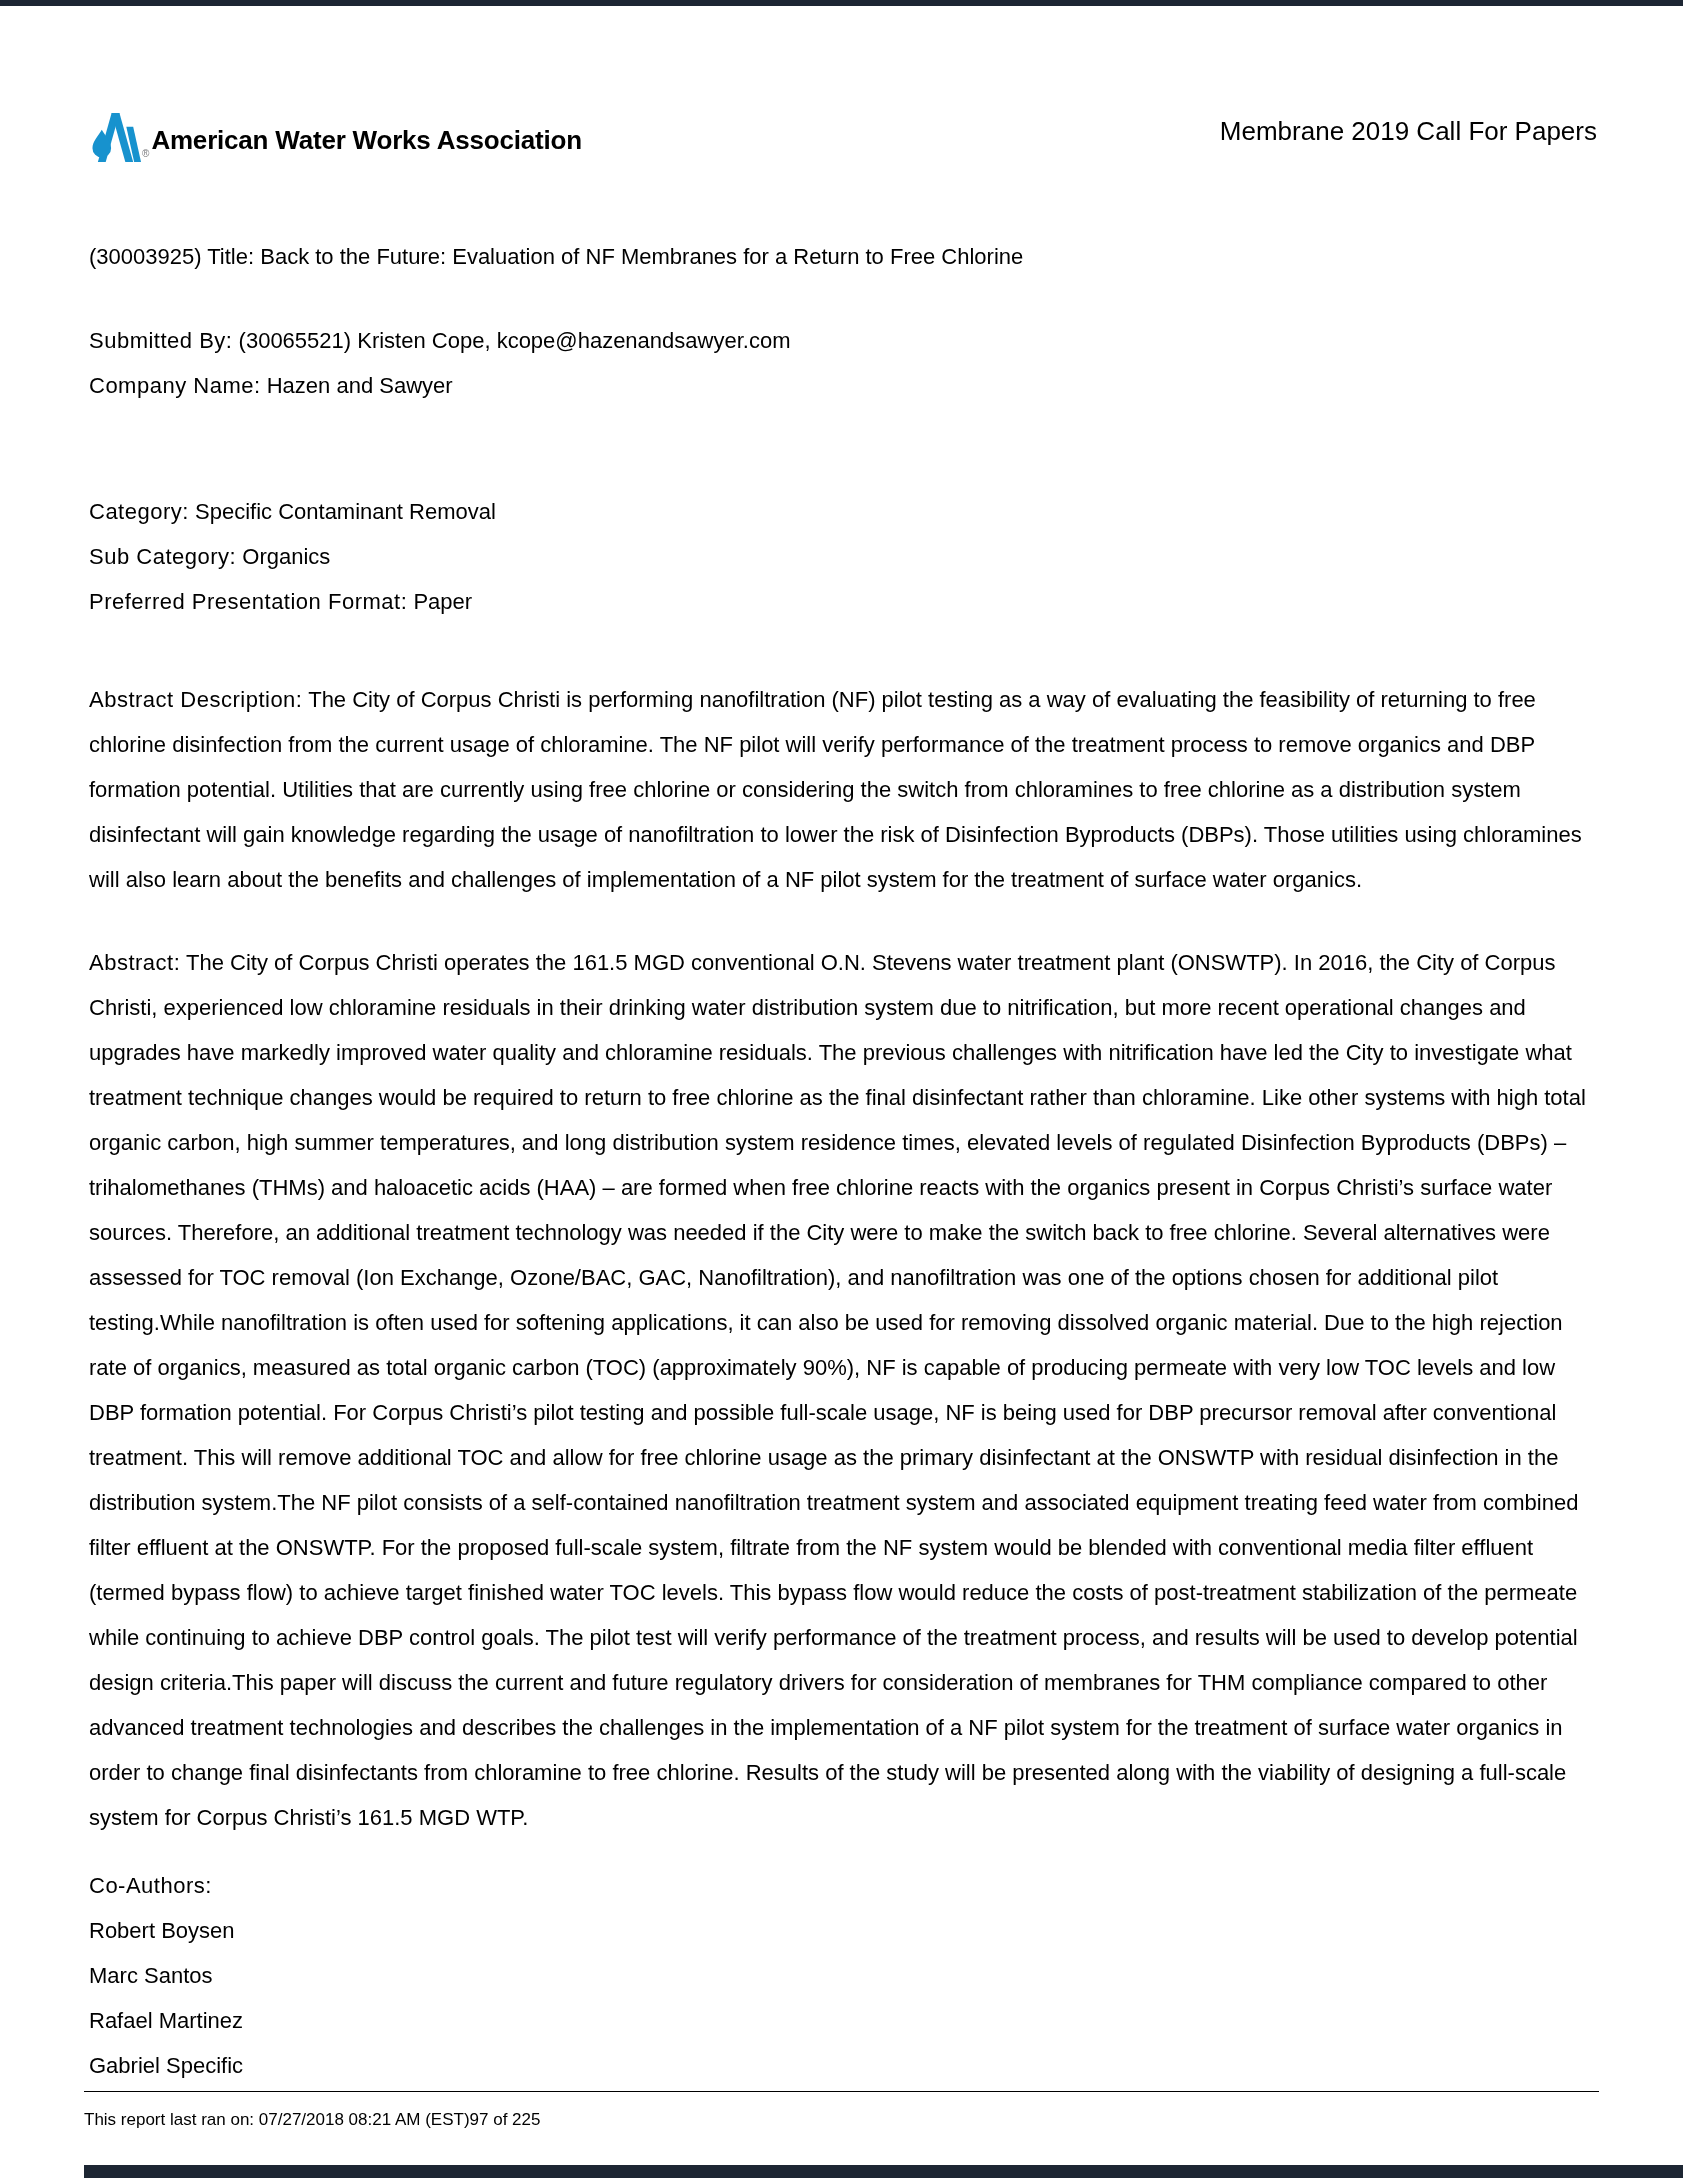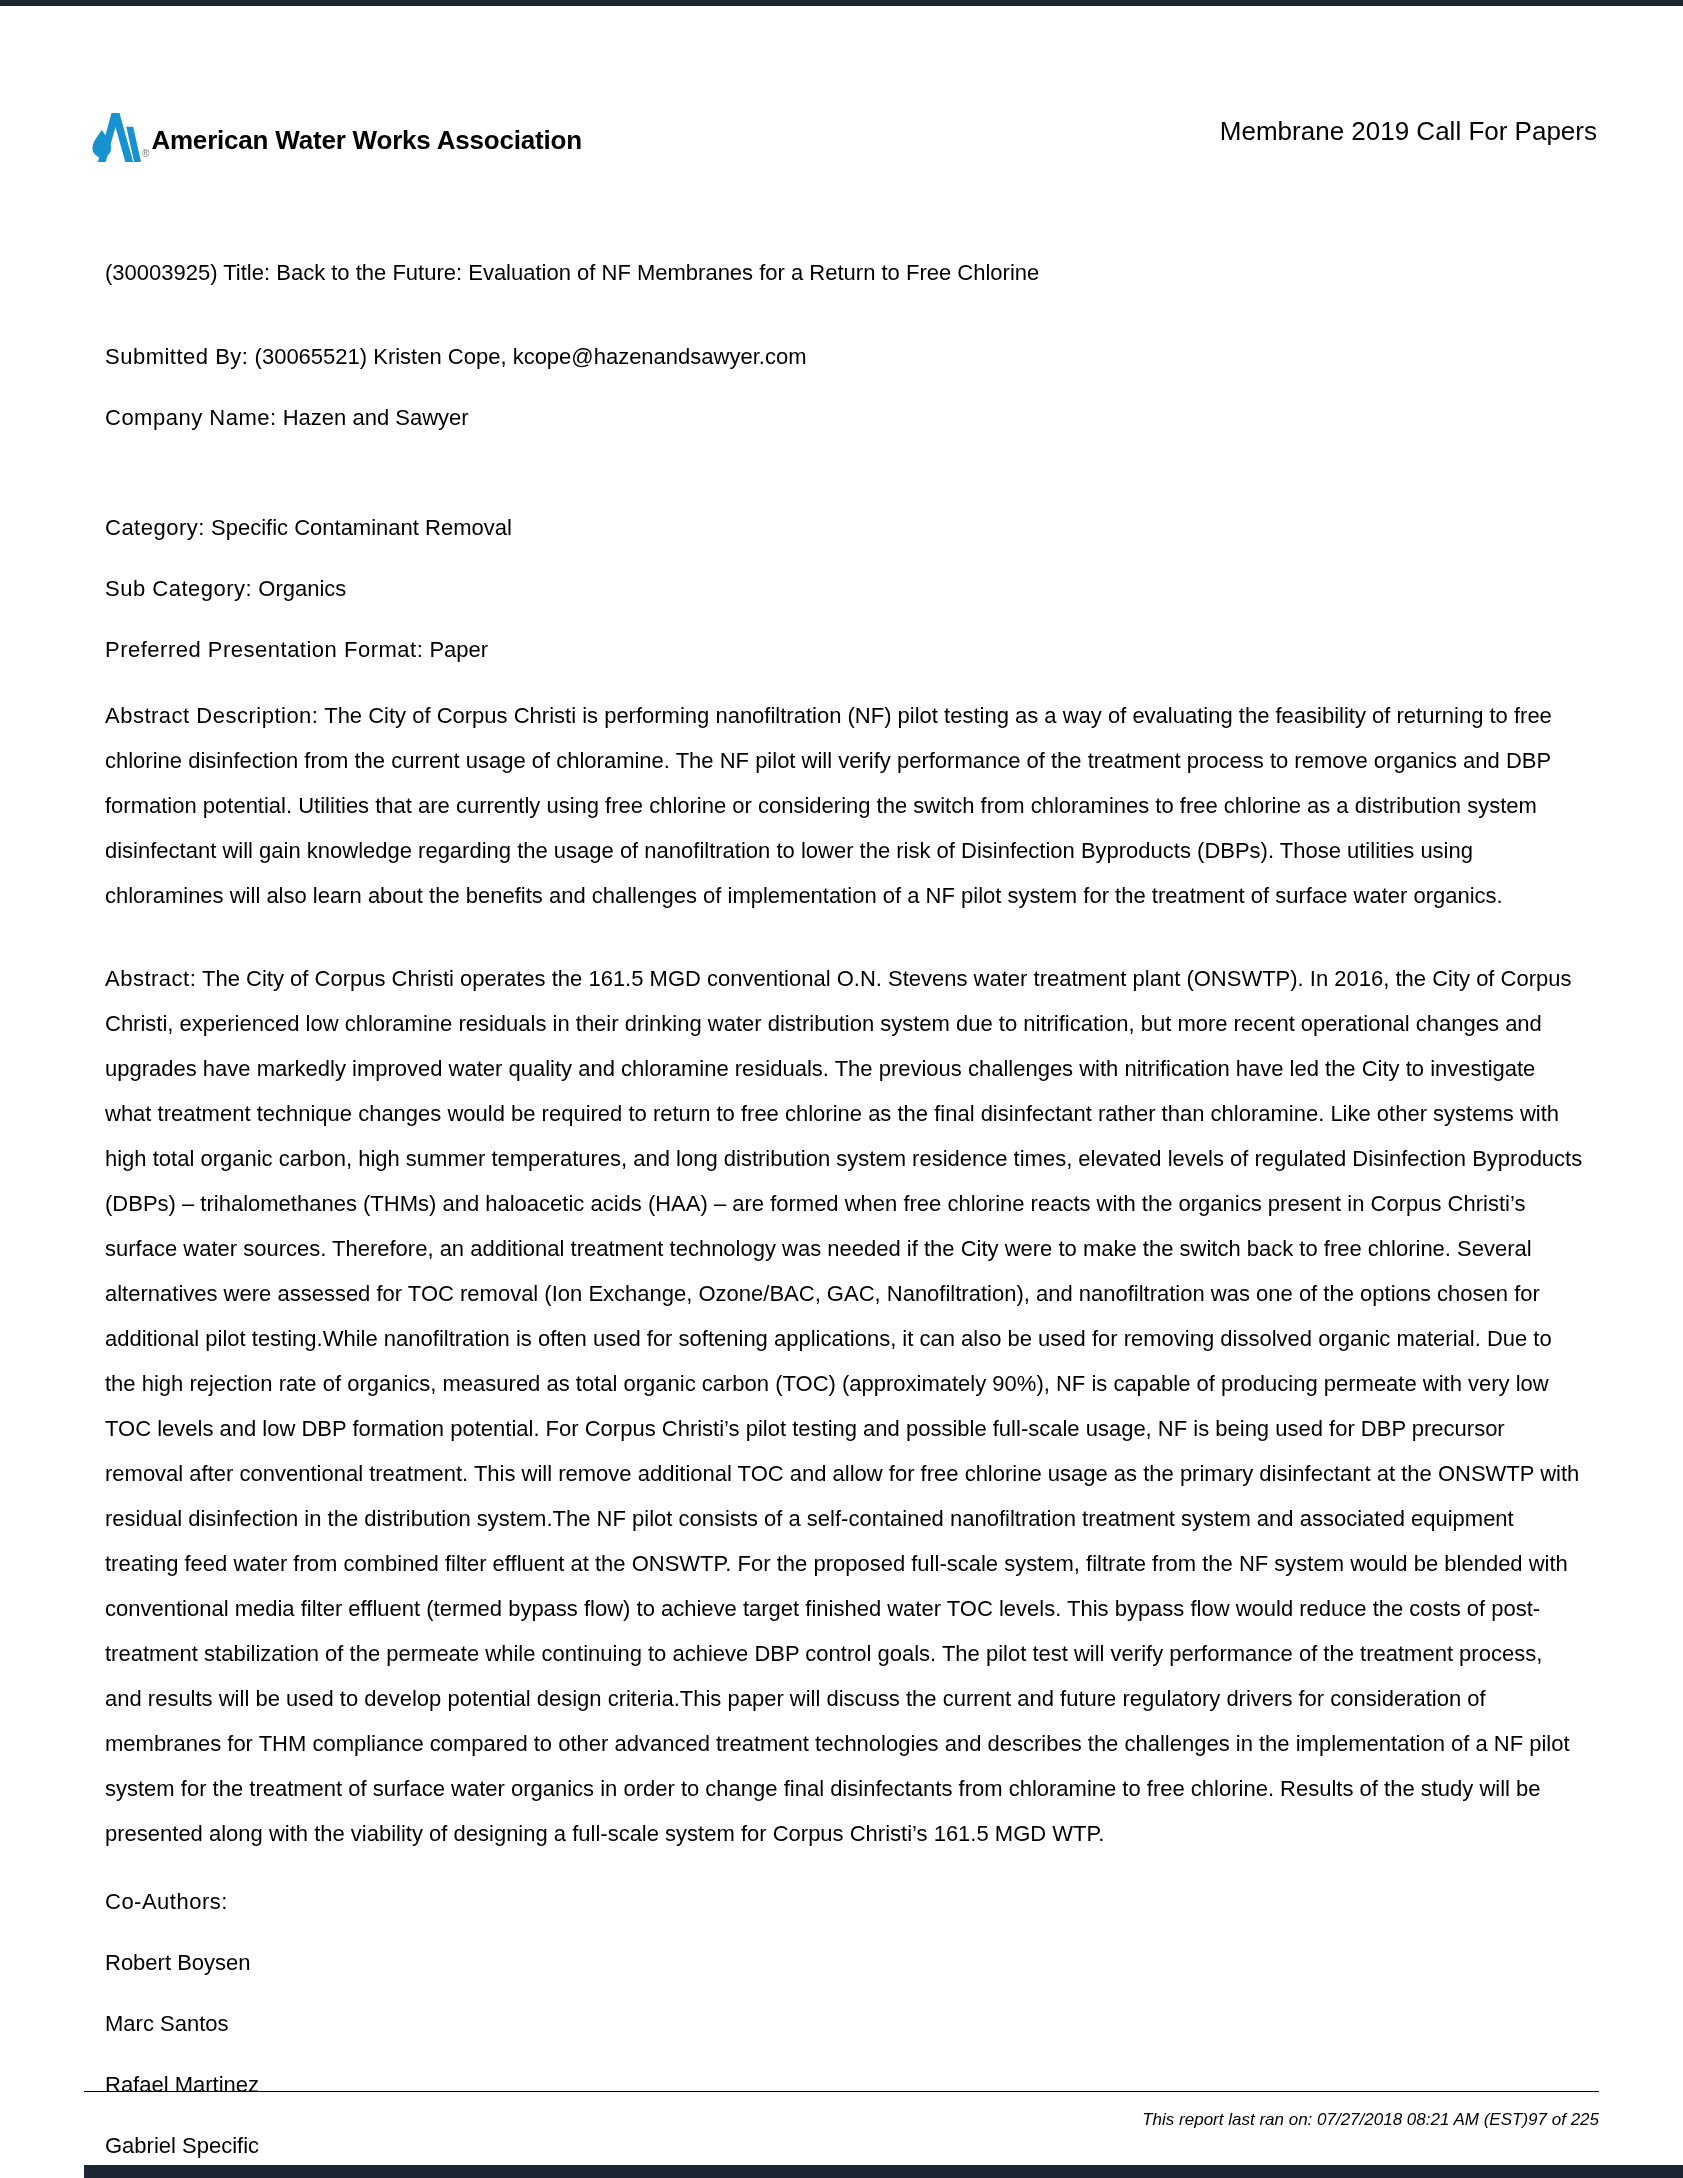--- a/index.html
+++ b/index.html
@@ -61,41 +61,40 @@
     font-size: 22px;
     line-height: 45px;
   }
   .title-line   { top: 234px; }
   .submitter    { top: 318px; }
   .classif      { top: 489px; }
   .abs-desc     { top: 677px; }
   .abs-main     { top: 940px; }
   .coauthors    { top: 1863px; }
 
-  .content-abs p { margin: 16px; }
+  .content-abs p { margin: 0; }
   .lbl { letter-spacing: 0.5px; }
 
   
   .footer-rule {
     position: absolute;
     left: 84px;
     right: 84px;
     top: 2091px;
     border-top: 1px solid #000000;
   }
   .footer-row {
     position: absolute;
     left: 84px;
     right: 84px;
     top: 2109px;
     display: flex;
-    justify-content: flex-end;
+    justify-content: flex-start;
     font-size: 17px;
     line-height: 22px;
-    font-style: italic;
   }
 </style>
 </head>
 <body>
 
 <div class="page">
 
   <div class="edge-bar top"></div>
 
   <div class="logo-wrap">

